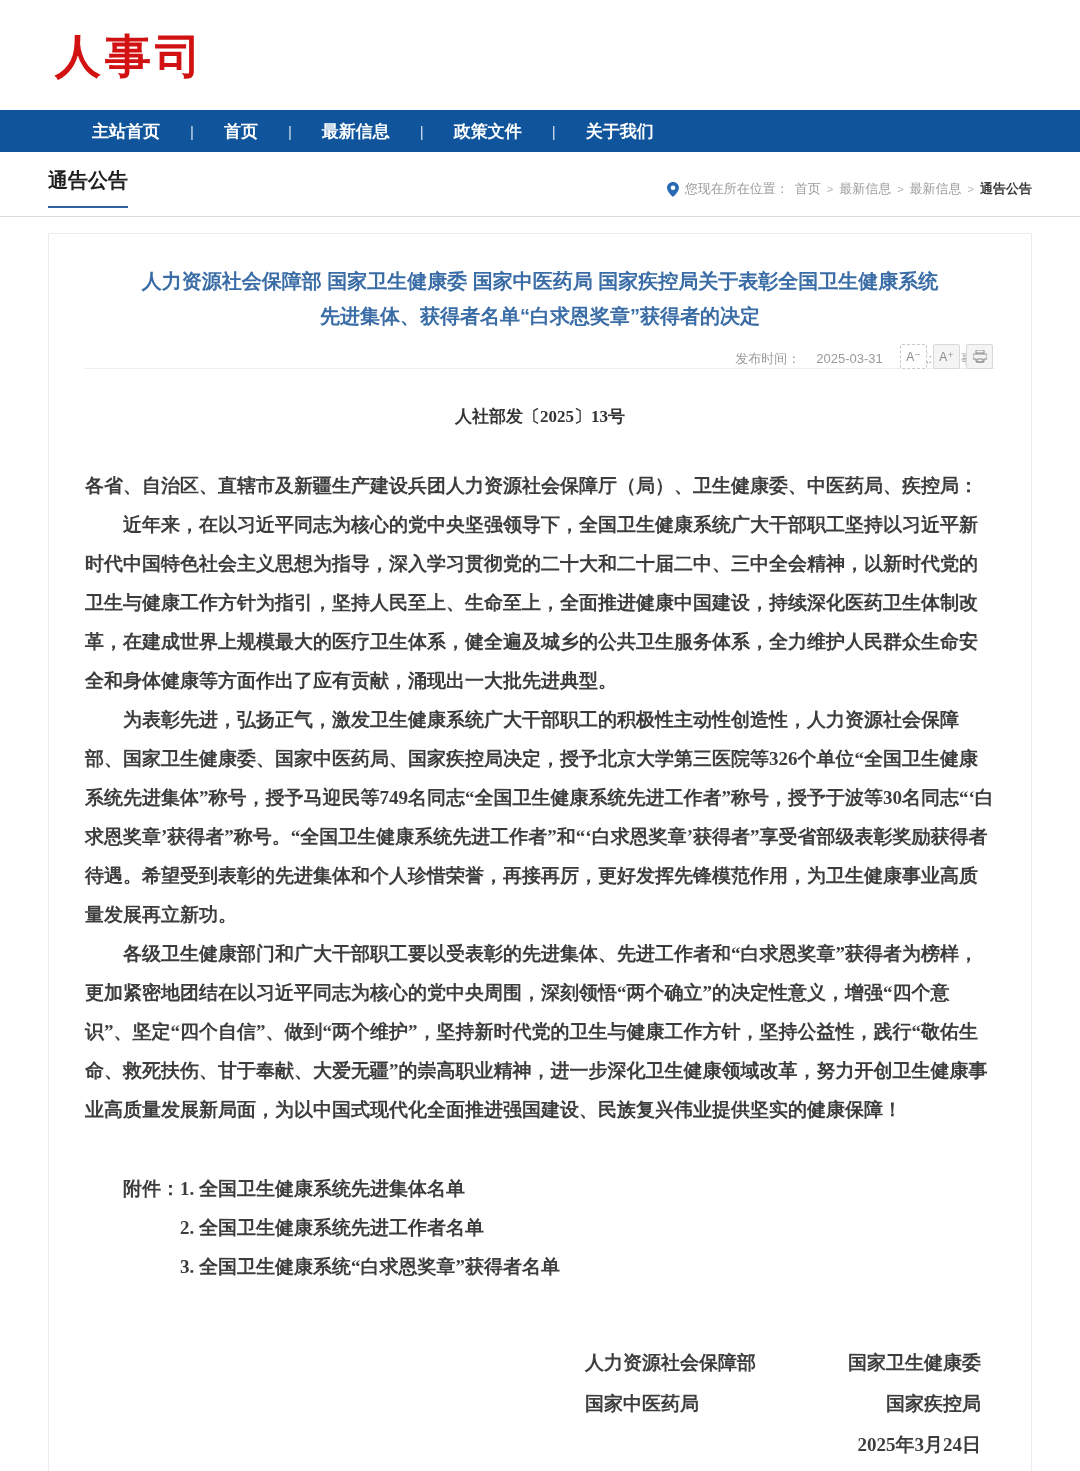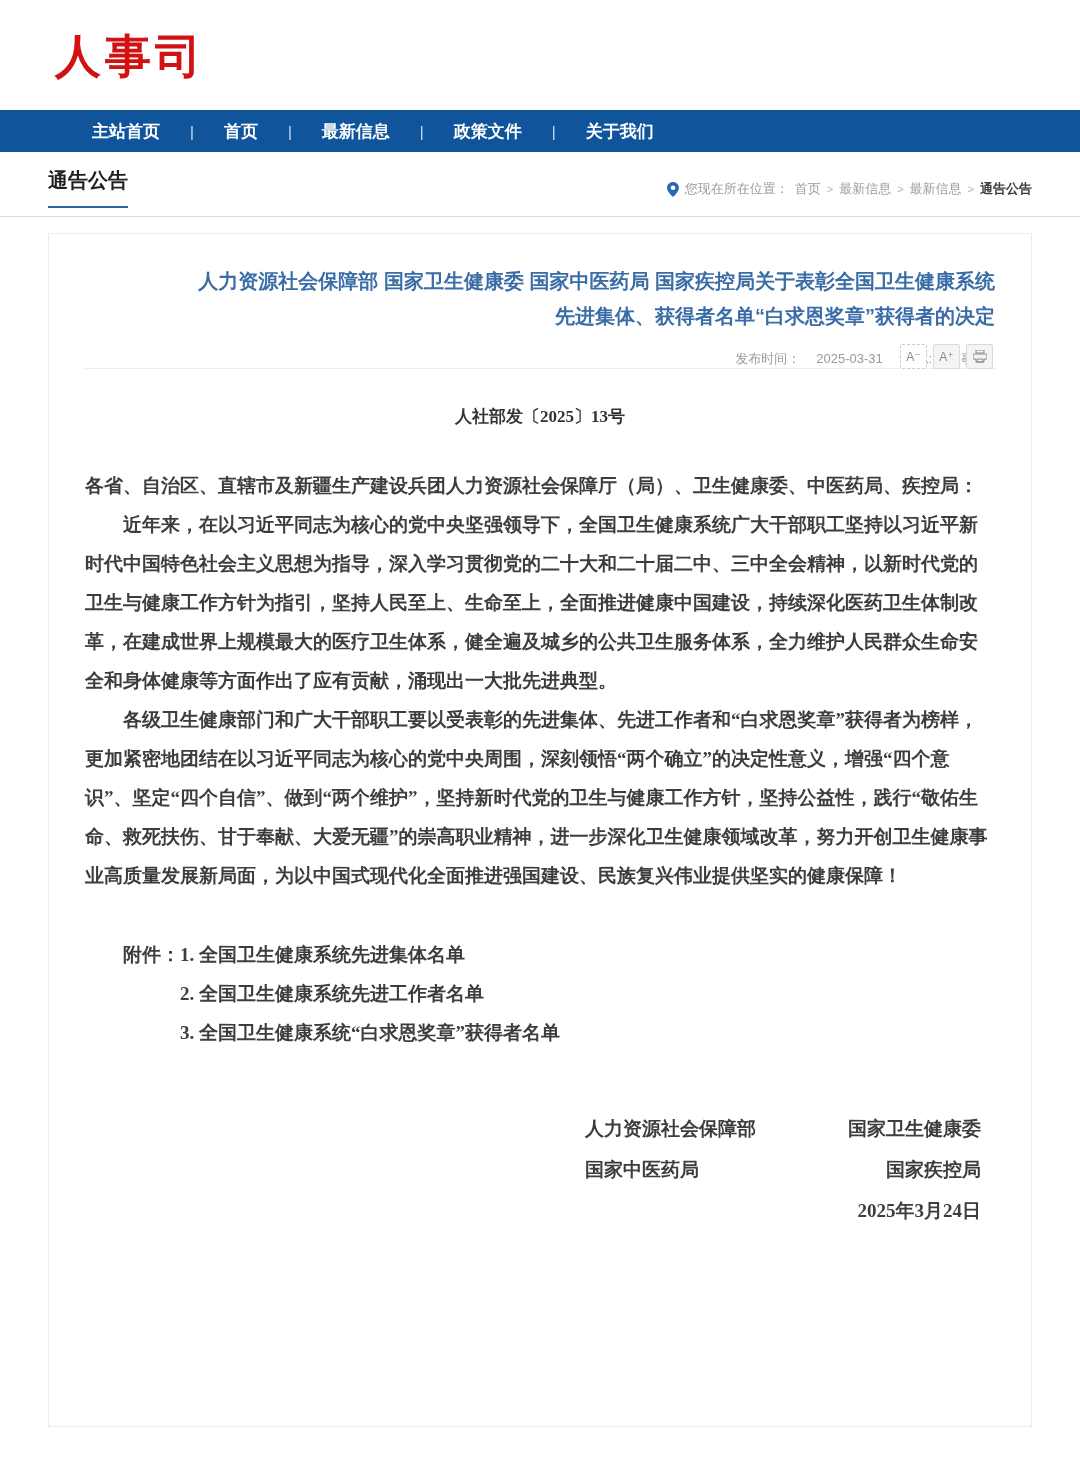--- a/index.html
+++ b/index.html
@@ -48,21 +48,21 @@
 
   
   .article-box {
     margin: 16px 48px 0 48px;
     border: 1px solid #ececec;
     background: #ffffff;
     padding: 30px 36px 52px 36px;
     min-height: 1194px;
   }
   .article-title {
-    text-align: right; color: #3a6ca6; font-size: 20px; font-weight: 600;
+    text-align: center; color: #3a6ca6; font-size: 20px; font-weight: 600;
     line-height: 35px;
   }
   .meta-row {
     position: relative; text-align: right; margin-top: 16px;
     padding-bottom: 0; border-bottom: 1px solid #ededed;
     font-size: 13px; color: #9a9a9a;
   }
   .meta-row .meta-item { margin: 0 8px; }
   .font-tools { position: absolute; right: 2px; top: -6px; display: flex; gap: 6px; }
   .tool-btn {
@@ -146,20 +146,21 @@
       </span>
     </span>
   </div>
 
   <article class="doc">
     <div class="doc-number">人社部发〔2025〕13号</div>
 
     <p class="salutation">各省、自治区、直辖市及新疆生产建设兵团人力资源社会保障厅（局）、卫生健康委、中医药局、疾控局：</p>
 
     <p class="indent">近年来，在以习近平同志为核心的党中央坚强领导下，全国卫生健康系统广大干部职工坚持以习近平新时代中国特色社会主义思想为指导，深入学习贯彻党的二十大和二十届二中、三中全会精神，以新时代党的卫生与健康工作方针为指引，坚持人民至上、生命至上，全面推进健康中国建设，持续深化医药卫生体制改革，在建成世界上规模最大的医疗卫生体系，健全遍及城乡的公共卫生服务体系，全力维护人民群众生命安全和身体健康等方面作出了应有贡献，涌现出一大批先进典型。</p>
+    <p class="indent">为表彰先进，弘扬正气，激发卫生健康系统广大干部职工的积极性主动性创造性，人力资源社会保障部、国家卫生健康委、国家中医药局、国家疾控局决定，授予北京大学第三医院等326个单位“全国卫生健康系统先进集体”称号，授予马迎民等749名同志“全国卫生健康系统先进工作者”称号，授予于波等30名同志“‘白求恩奖章’获得者”称号。“全国卫生健康系统先进工作者”和“‘白求恩奖章’获得者”享受省部级表彰奖励获得者待遇。希望受到表彰的先进集体和个人珍惜荣誉，再接再厉，更好发挥先锋模范作用，为卫生健康事业高质量发展再立新功。</p>
     <p class="indent">各级卫生健康部门和广大干部职工要以受表彰的先进集体、先进工作者和“白求恩奖章”获得者为榜样，更加紧密地团结在以习近平同志为核心的党中央周围，深刻领悟“两个确立”的决定性意义，增强“四个意识”、坚定“四个自信”、做到“两个维护”，坚持新时代党的卫生与健康工作方针，坚持公益性，践行“敬佑生命、救死扶伤、甘于奉献、大爱无疆”的崇高职业精神，进一步深化卫生健康领域改革，努力开创卫生健康事业高质量发展新局面，为以中国式现代化全面推进强国建设、民族复兴伟业提供坚实的健康保障！</p>
 
     <div class="attachments">
       <div><span>附件：</span><span>1. 全国卫生健康系统先进集体名单</span></div>
       <div class="att-cont">2. 全国卫生健康系统先进工作者名单</div>
       <div class="att-cont">3. 全国卫生健康系统“白求恩奖章”获得者名单</div>
     </div>
 
     <div class="signatures">
       <div class="sig-row">

